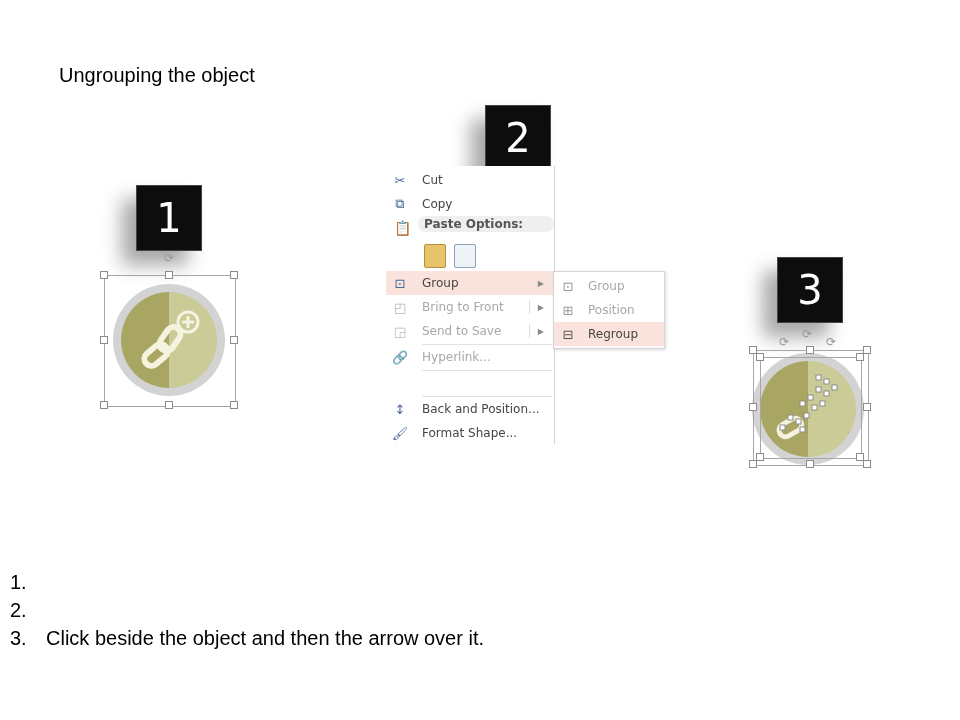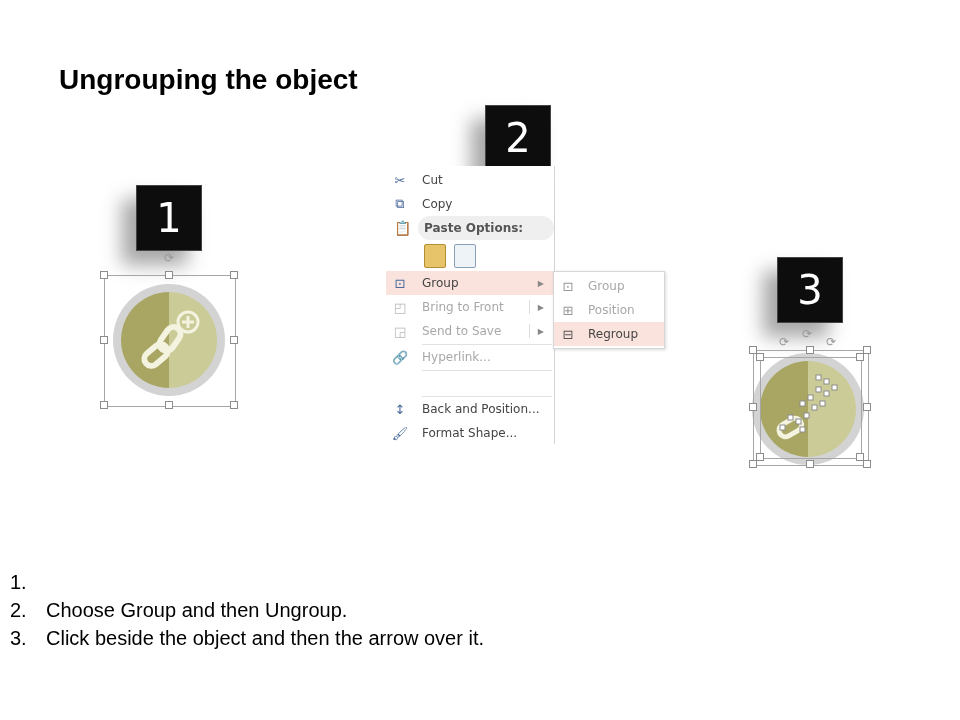--- a/index.html
+++ b/index.html
@@ -1,21 +1,21 @@
 <!DOCTYPE html>
 <html><head>
   <meta charset="utf-8">
   <style>
     html, body { margin: 0; padding: 0; }
     body {
       width: 960px; height: 720px; background: #ffffff; position: relative; overflow: hidden;
       font-family: "Liberation Sans", sans-serif;
     }
     .title {
-      position: absolute; left: 59px; top: 64px; font-size: 28px; font-weight: bold; color: #000;
+      position: absolute; left: 59px; top: 64px; font-size: 20px; font-weight: normal; color: #000;
     }
     .step-badge {
       position: absolute; width: 64px; height: 64px; background: #0d0d0d;
       color: #fff; font-size: 40px; display: flex; align-items: center; justify-content: center;
       box-shadow: -14px 14px 18px rgba(0,0,0,0.35);
       border: 1px solid #444;
       font-family: "DejaVu Sans", sans-serif;
     }
     .sel-box { position: absolute; border: 1px solid #a6a6a6; }
     .handle {
@@ -40,21 +40,21 @@
       position: absolute; left: 0; width: 168px; height: 24px; display: flex; align-items: center;
     }
     .mi .ico { width: 28px; text-align: center; font-size: 13px; color: #4a6a9a; }
     .mi .lbl { padding-left: 8px; }
     .mi.disabled { color: #a8a8a8; }
     .mi.disabled .ico { color: #b8b8b8; }
     .mi.hover { background: #fbe3dd; }
     .mi .arrow { position: absolute; right: 10px; font-size: 8px; color: #888; }
     .mi .sep-v { position: absolute; right: 24px; top: 5px; height: 14px; border-left: 1px solid #ddd; }
     .paste-hdr {
-      position: absolute; left: 32px; top: 50px; width: 136px; height: 24px; background: #efefef;
+      position: absolute; left: 32px; top: 50px; width: 136px; height: 16px; background: #efefef;
       display: flex; align-items: center; padding-left: 6px; box-sizing: border-box;
       font-weight: bold; color: #555; border-radius: 12px;
     }
     .paste-ico {
       position: absolute; top: 78px; width: 20px; height: 22px; background: #e7c36a; border: 1px solid #b58f35;
       border-radius: 2px;
     }
     .hline { position: absolute; left: 36px; width: 130px; border-top: 1px solid #e2e2e2; }
 
     .sub-menu {
@@ -213,19 +213,18 @@
   <div class="handle" style="left:756px;top:453px;"></div>
   <div class="handle" style="left:856px;top:453px;"></div>
 </div>
 
 <div class="instructions">
   <div class="row">
     <span class="num">1.</span>
   </div>
   <div class="row">
     <span class="num">2.</span>
-    <span>Choose Group and then Ungroup.</span>
   </div>
   <div class="row">
     <span class="num">3.</span>
     <span>Click beside the object and then the arrow over it.</span>
   </div>
 </div>
 
 </body></html>

